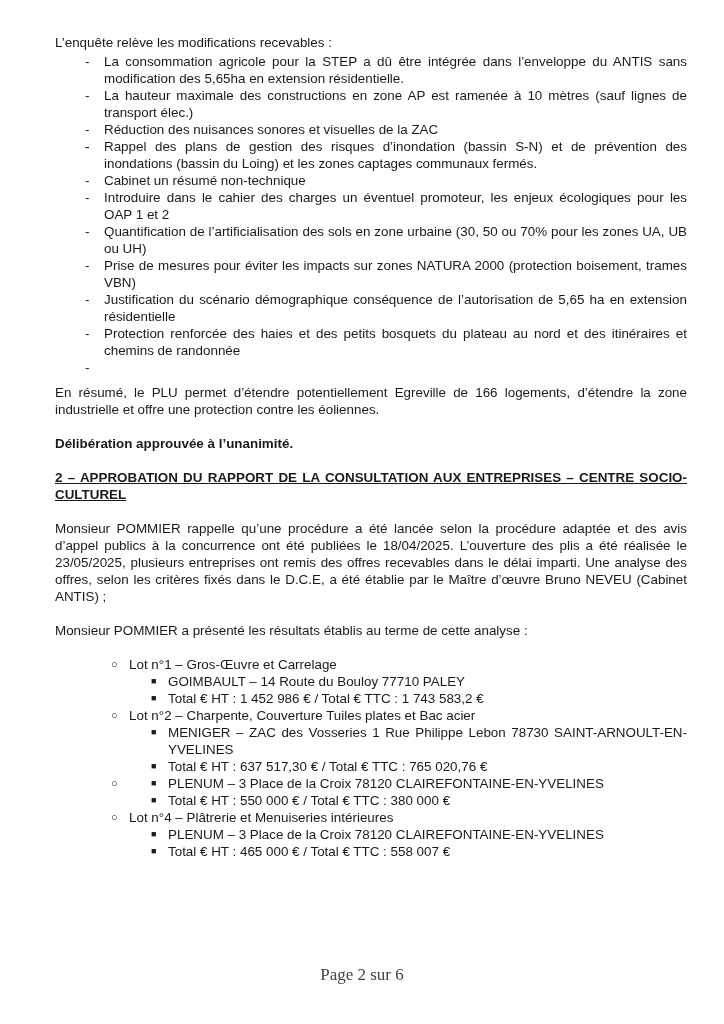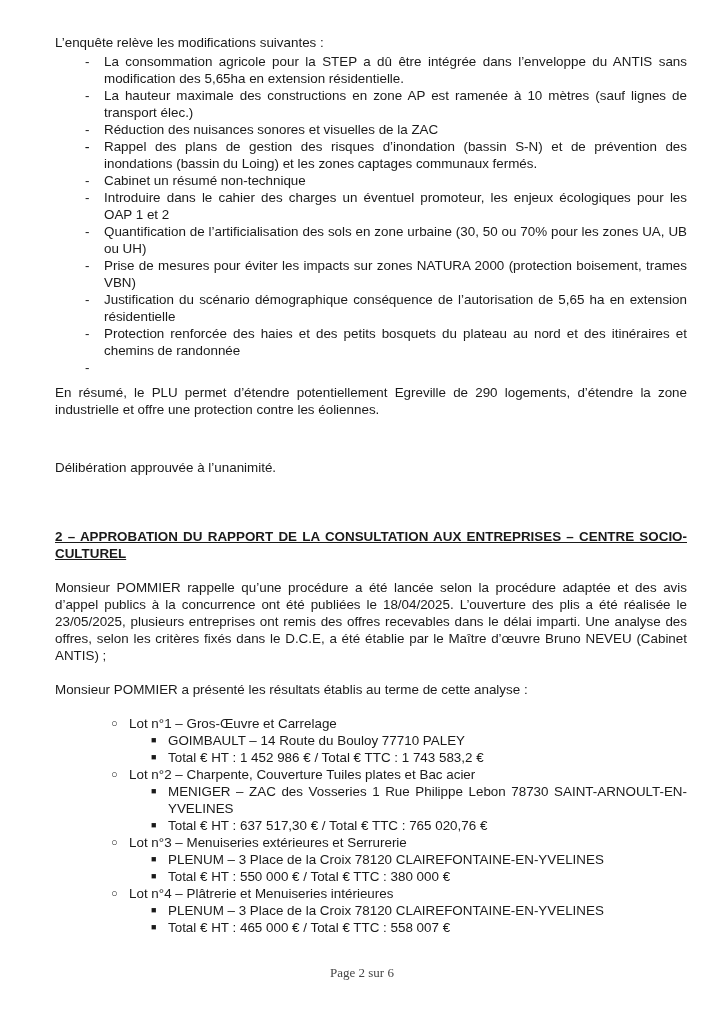--- a/index.html
+++ b/index.html
@@ -9,55 +9,55 @@
   }
   .page { position: absolute; left: 55px; top: 34px; width: 632px; line-height: 17px; }
   p { margin: 0; }
   .intro { margin-bottom: 2px; }
   ul.dash { list-style: none; margin: 0; padding: 0 0 0 32px; }
   ul.dash li { position: relative; padding-left: 17px; text-align: justify; }
   ul.dash li .mk { position: absolute; left: -2px; top: 0; }
   .gap-lg { height: 25px; }
   .gap-md { height: 17px; }
   .justify { text-align: justify; }
-  .bold { font-weight: normal; margin-top: 24px; }
-  .heading { font-weight: bold; text-decoration: underline; text-align: justify; margin-top: 35px; }
+  .bold { font-weight: bold; }
+  .heading { font-weight: bold; text-decoration: underline; text-align: justify; }
   ul.lots { list-style: none; margin: 0; padding: 0 0 0 56px; }
   ul.lots > li { position: relative; padding-left: 18px; }
   ul.lots > li > .mk { position: absolute; left: 0; top: 0; font-size: 11px; }
   ul.sub { list-style: none; margin: 0; padding: 0 0 0 22px; }
   ul.sub li { position: relative; padding-left: 17px; text-align: justify; }
   ul.sub li .mk { position: absolute; left: 0; top: 0; font-size: 9px; }
   .footer {
     position: absolute; top: 965px; left: 0; width: 724px; text-align: center;
-    font-family: "Liberation Serif", serif; font-size: 13px; color: #444;
+    font-family: "Liberation Serif", serif; font-size: 17px; color: #444;
   }
 </style>
 </head>
 <body>
 
 <div class="page">
-  <p class="intro">L’enquête relève les modifications suivantes :</p>
+  <p class="intro">L’enquête relève les modifications recevables :</p>
   <ul class="dash">
     <li><span class="mk">-</span><span>La consommation agricole pour la STEP a dû être intégrée dans l’enveloppe du ANTIS sans modification des 5,65ha en extension résidentielle.</span></li>
     <li><span class="mk">-</span><span>La hauteur maximale des constructions en zone AP est ramenée à 10 mètres (sauf lignes de transport élec.)</span></li>
     <li><span class="mk">-</span><span>Réduction des nuisances sonores et visuelles de la ZAC</span></li>
     <li><span class="mk">-</span></li>
     <li><span class="mk">-</span><span>Rappel des plans de gestion des risques d’inondation (bassin S-N) et de prévention des inondations (bassin du Loing) et les zones captages communaux fermés.</span></li>
     <li><span class="mk">-</span><span>Cabinet un résumé non-technique</span></li>
     <li><span class="mk">-</span><span>Introduire dans le cahier des charges un éventuel promoteur, les enjeux écologiques pour les OAP 1 et 2</span></li>
     <li><span class="mk">-</span><span>Quantification de l’artificialisation des sols en zone urbaine (30, 50 ou 70% pour les zones UA, UB ou UH)</span></li>
     <li><span class="mk">-</span><span>Prise de mesures pour éviter les impacts sur zones NATURA 2000 (protection boisement, trames VBN)</span></li>
     <li><span class="mk">-</span><span>Justification du scénario démographique conséquence de l’autorisation de 5,65 ha en extension résidentielle</span></li>
     <li><span class="mk">-</span><span>Protection renforcée des haies et des petits bosquets du plateau au nord et des itinéraires et chemins de randonnée</span></li>
     <li><span class="mk">-</span></li>
   </ul>
 
   <div class="gap-lg"></div>
-  <p class="justify">En résumé, le PLU permet d’étendre potentiellement Egreville de 290 logements, d’étendre la zone industrielle et offre une protection contre les éoliennes.</p>
+  <p class="justify">En résumé, le PLU permet d’étendre potentiellement Egreville de 166 logements, d’étendre la zone industrielle et offre une protection contre les éoliennes.</p>
 
   <div class="gap-md"></div>
   <p class="bold">Délibération approuvée à l’unanimité.</p>
 
   <div class="gap-md"></div>
   <p class="heading">2 – APPROBATION DU RAPPORT DE LA CONSULTATION AUX ENTREPRISES – CENTRE SOCIO-CULTUREL</p>
 
   <div class="gap-md"></div>
   <p class="justify">Monsieur POMMIER rappelle qu’une procédure a été lancée selon la procédure adaptée et des avis d’appel publics à la concurrence ont été publiées le 18/04/2025. L’ouverture des plis a été réalisée le 23/05/2025, plusieurs entreprises ont remis des offres recevables dans le délai imparti. Une analyse des offres, selon les critères fixés dans le D.C.E, a été établie par le Maître d’œuvre Bruno NEVEU (Cabinet ANTIS) ;</p>
 
@@ -77,21 +77,20 @@
     <li>
       <span class="mk">○</span>
       <span>Lot n°2 – Charpente, Couverture Tuiles plates et Bac acier</span>
       <ul class="sub">
         <li><span class="mk">■</span><span>MENIGER – ZAC des Vosseries 1 Rue Philippe Lebon 78730 SAINT-ARNOULT-EN-YVELINES</span></li>
         <li><span class="mk">■</span><span>Total € HT : 637 517,30 € / Total € TTC : 765 020,76 €</span></li>
       </ul>
     </li>
     <li>
       <span class="mk">○</span>
-      <span>Lot n°3 – Menuiseries extérieures et Serrurerie</span>
       <ul class="sub">
         <li><span class="mk">■</span><span>PLENUM – 3 Place de la Croix 78120 CLAIREFONTAINE-EN-YVELINES</span></li>
         <li><span class="mk">■</span><span>Total € HT : 550 000 € / Total € TTC : 380 000 €</span></li>
       </ul>
     </li>
     <li>
       <span class="mk">○</span>
       <span>Lot n°4 – Plâtrerie et Menuiseries intérieures</span>
       <ul class="sub">
         <li><span class="mk">■</span><span>PLENUM – 3 Place de la Croix 78120 CLAIREFONTAINE-EN-YVELINES</span></li>

